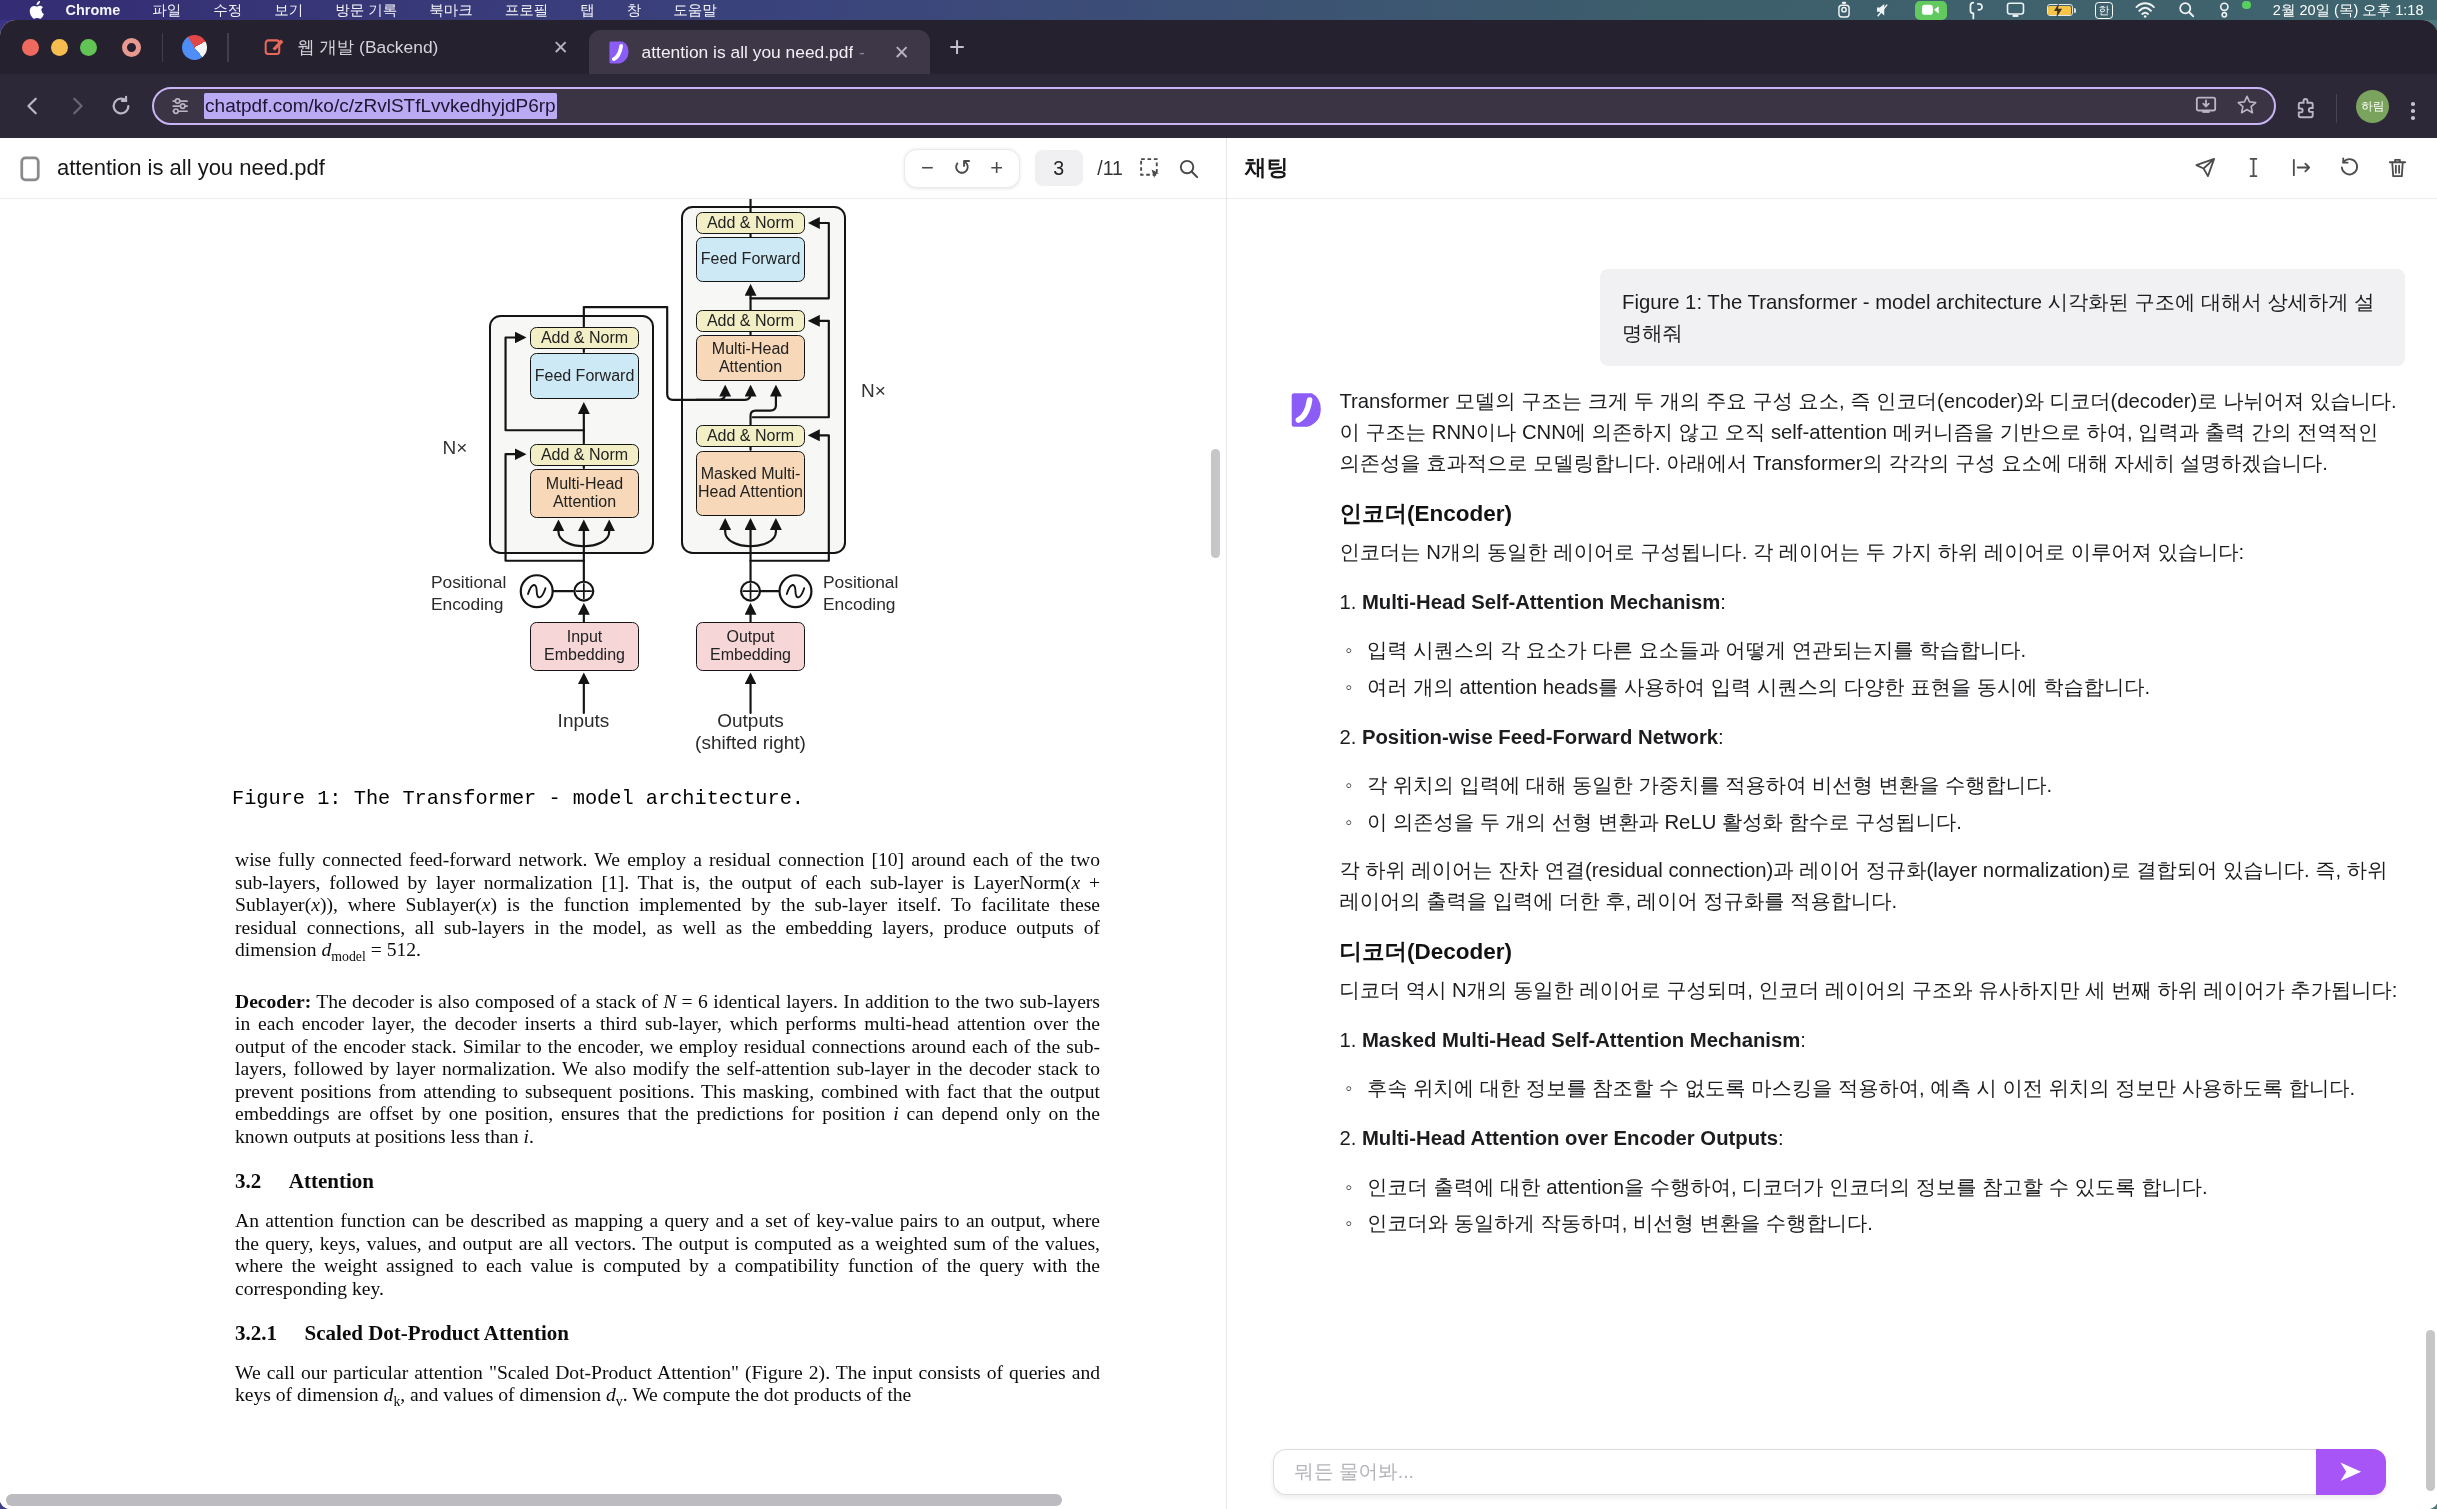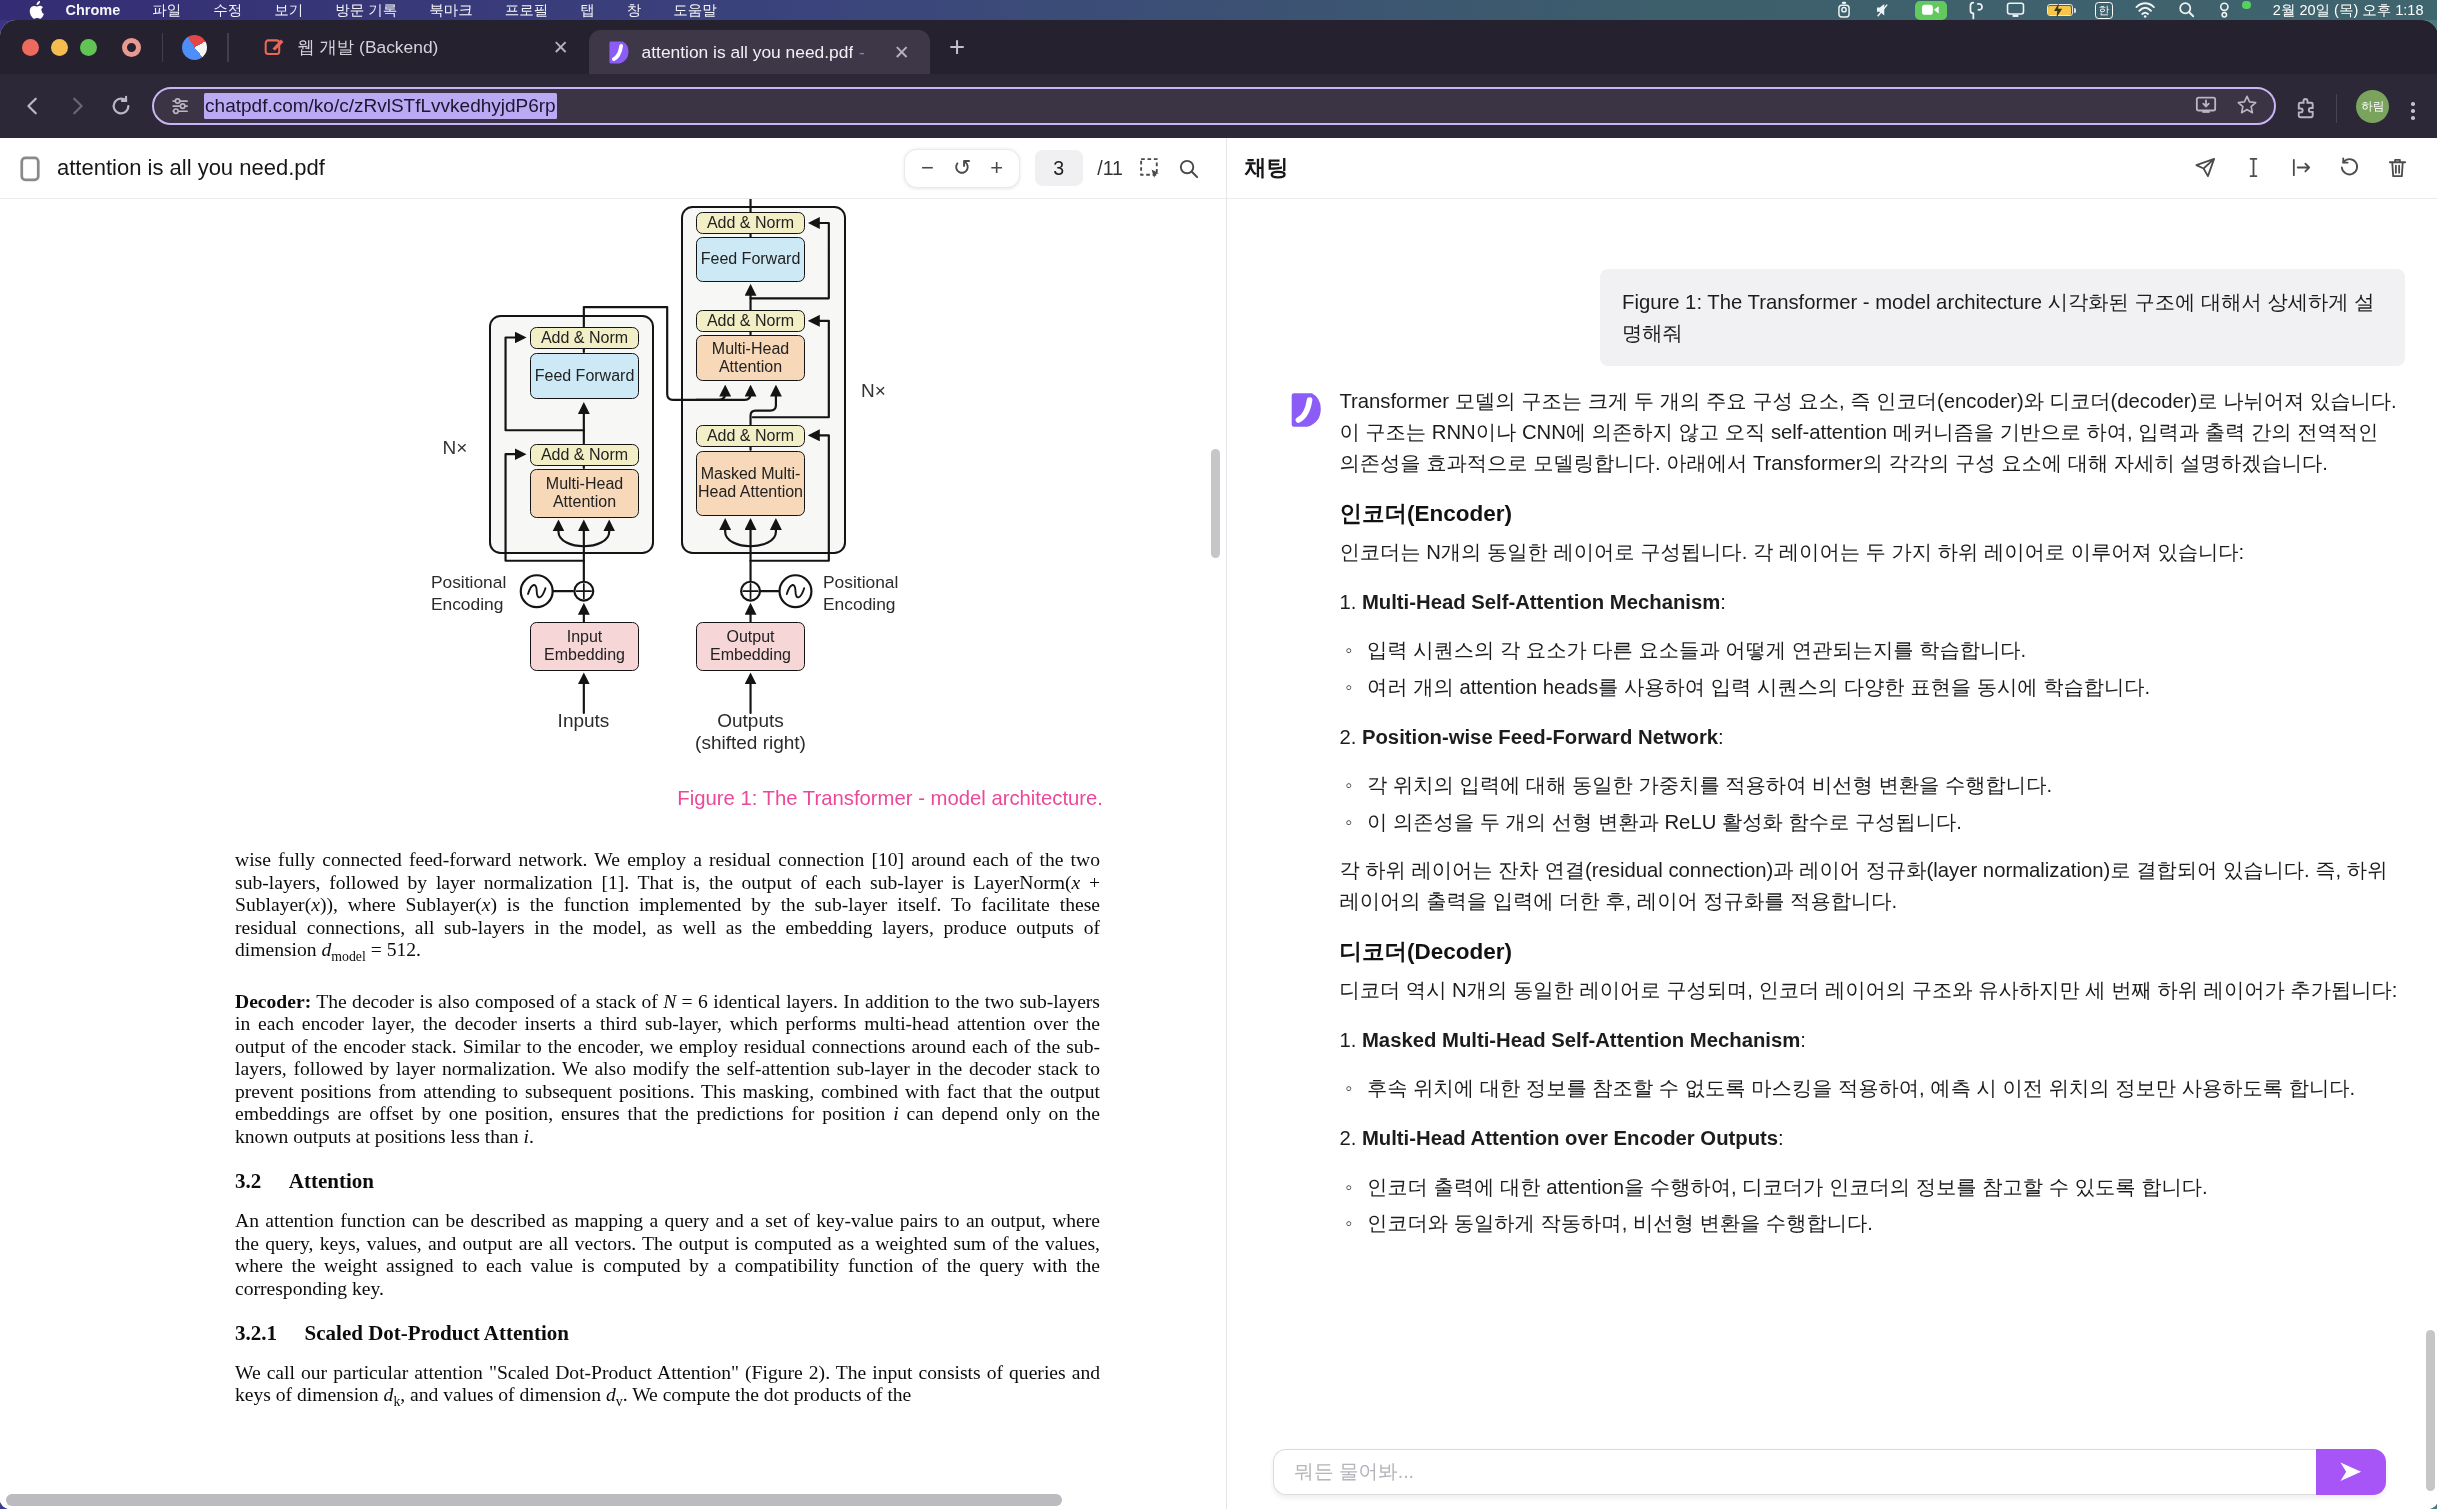--- a/index.html
+++ b/index.html
@@ -90,22 +90,22 @@
   .groupbox { position:absolute; background:#f7f7f6; border:2.2px solid #141414; border-radius:11.6px; }
   .gb-enc { left:61px; top:109px; width:165px; height:239px; }
   .gb-dec { left:253px; top:0px; width:165px; height:348px; }
   .dsvg { position:absolute; left:0; top:-14.5px; }
   .dbox { position:absolute; width:109px; border:1.8px solid #141414; border-radius:6.5px;
     display:flex; align-items:center; justify-content:center; text-align:center;
     font-size:16px; line-height:18px; color:#222; }
   .c-an { background:#f2efc7; } .c-ff { background:#cde9f6; } .c-at { background:#f7d8b8; } .c-em { background:#f6d6d6; }
   .dlabel { position:absolute; font-size:17.4px; line-height:22.5px; color:#2b2b2b; }
   .nx { font-size:19px; color:#333; }
-  .pdf-caption { position:absolute; left:232px; top:588px; width:871px; text-align:right;
-    font-family:Liberation Sans, sans-serif; font-size:20.3px; color:#ec4899; }
+  .pdf-caption { position:absolute; left:232px; top:588px; width:871px; text-align:left;
+    font-family:Liberation Mono, monospace; font-size:20.3px; color:#000000; }
 
   
   .pdf-text { position:absolute; left:235px; top:650px; width:865px;
     font-family:"Liberation Serif","DejaVu Serif",serif; font-size:19.6px; line-height:22.5px; color:#0c0c0c;
     text-align:justify; }
   .pdf-text p { margin:0 0 22px; }
   .pdf-h { font-weight:700; font-size:21px; margin:4.4px 0 17.4px; text-align:left; }
   .pdf-h .num { margin-right:27.6px; }
   .pdf-text sub { font-size:13.8px; }
 

